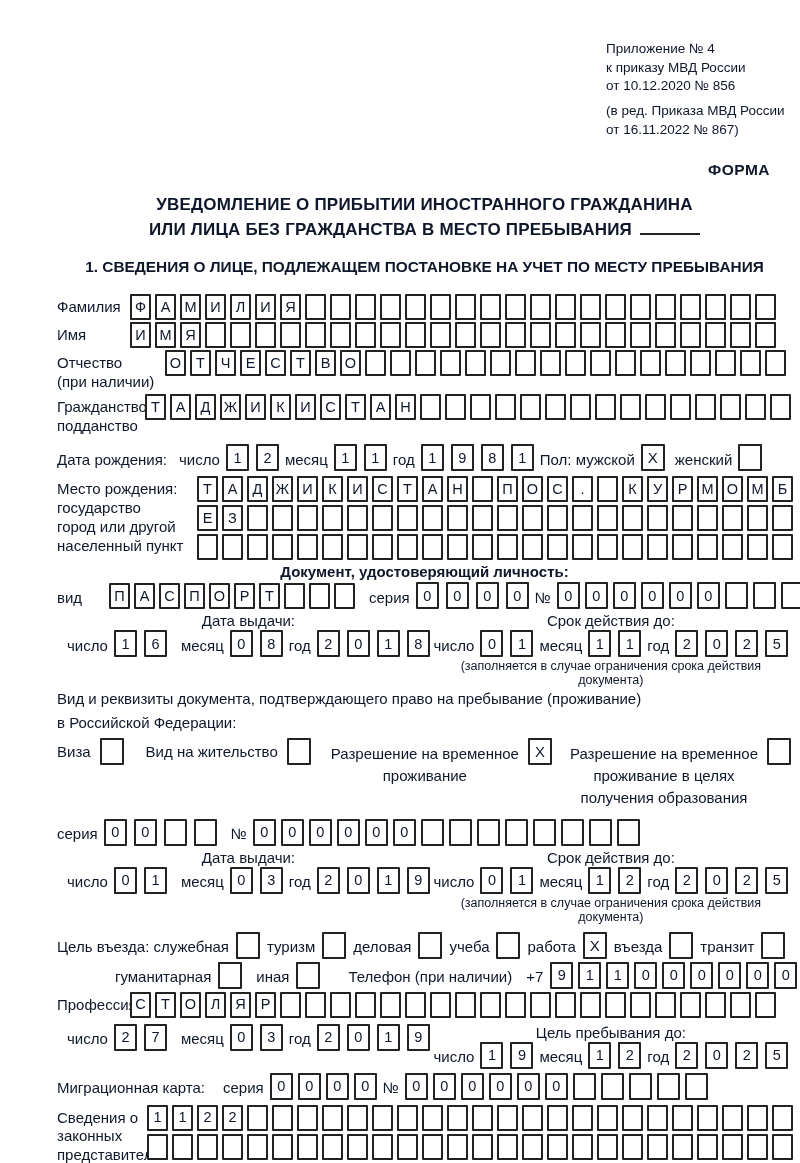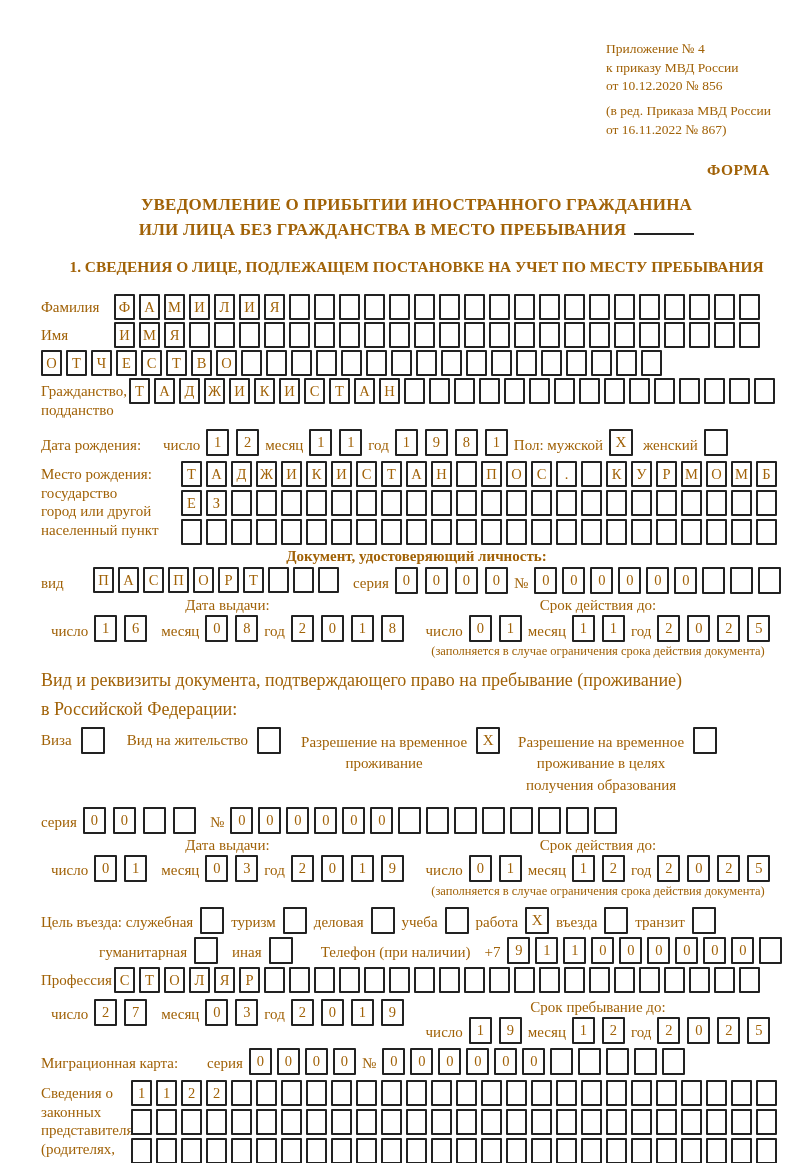--- a/index.html
+++ b/index.html
@@ -1,24 +1,24 @@
 <!DOCTYPE html>
 <html><head>
 <meta charset="utf-8">
 <style>
   html,body { margin:0; padding:0; background:#ffffff; }
   .page {
     position:relative;
     width:800px; height:1163px;
     box-sizing:border-box;
-    padding:40px 8px 20px 41px;
+    padding:40px 8px 20px 57px;
     overflow:hidden;
     background:#ffffff;
-    color:#a16207;
-    font-family:Liberation Serif, serif;
+    color:#0f172a;
+    font-family:Liberation Sans, sans-serif;
     font-size:15px;
   }
   .preline { white-space:pre-line; }
 
   .top-right { margin-left:auto; width:186px; }
   .hdr-small { font-size:13.5px; line-height:1.38; }
   .hdr-small + .hdr-small { margin-top:6px; }
   .form-word { margin-top:22px; margin-right:22px; font-weight:bold; font-size:15.5px; text-align:right; letter-spacing:.5px; }
 
   .title { margin-top:14px; text-align:center; font-weight:bold; font-size:17px; line-height:1.45; letter-spacing:.2px; }
@@ -51,21 +51,21 @@
   .dgroup > * + * { margin-left:6px; }
 
   .doc-heading { margin-top:3px; text-align:center; font-weight:bold; font-size:15px; }
 
   .two-col { display:flex; margin-top:3px; }
   .col-left { flex:0 0 47%;margin-left:10px; }
   .col-right { flex:1 1 auto; }
   .date-heading { text-align:center; font-size:15px; margin-bottom:1px; }
   .note { font-size:12.5px; text-align:center; margin-top:2px; }
 
-  .intro { margin-top:7px; line-height:1.6; font-size:18px; }
+  .intro { line-height:1.6; font-size:15px; }
 
   .opts { margin-top:3px; align-items:flex-start; }
   .opts .olabel { padding-top:5px; }
   .opt-center { text-align:center; line-height:1.45; padding-top:5px; }
   .opts > * + * { margin-left:9px; }
 
   .purpose-row > * + * { margin-left:7px; }
   .purpose-row .flabel { padding-top:5px; }
   .sp-l { margin-left:14px; }
 </style>
@@ -148,20 +148,22 @@
         <div class="cell"></div>
         <div class="cell"></div>
         <div class="cell"></div>
         <div class="cell"></div>
         <div class="cell"></div>
         <div class="cell"></div>
       </div>
   </div>
 
   <div class="frow">
+    <div class="flabel preline" style="width:108px;">Отчество
+(при наличии)</div>
     <div class="cells">
         <div class="cell">О</div>
         <div class="cell">Т</div>
         <div class="cell">Ч</div>
         <div class="cell">Е</div>
         <div class="cell">С</div>
         <div class="cell">Т</div>
         <div class="cell">В</div>
         <div class="cell">О</div>
         <div class="cell"></div>
@@ -592,21 +594,21 @@
         <span class="flabel">год</span>
         <div class="cells dcells">
             <div class="cell">2</div>
             <div class="cell">0</div>
             <div class="cell">1</div>
             <div class="cell">9</div>
           </div>
       </div>
     </div>
     <div class="col-right">
-      <div class="date-heading">Срок пребывание до:</div>
+      <div class="date-heading">Цель пребывания до:</div>
       <div class="dgroup" style="justify-content:center;">
         <span class="flabel">число</span>
         <div class="cells dcells">
             <div class="cell">1</div>
             <div class="cell">9</div>
           </div>
         <span class="flabel">месяц</span>
         <div class="cells dcells">
             <div class="cell">1</div>
             <div class="cell">2</div>

